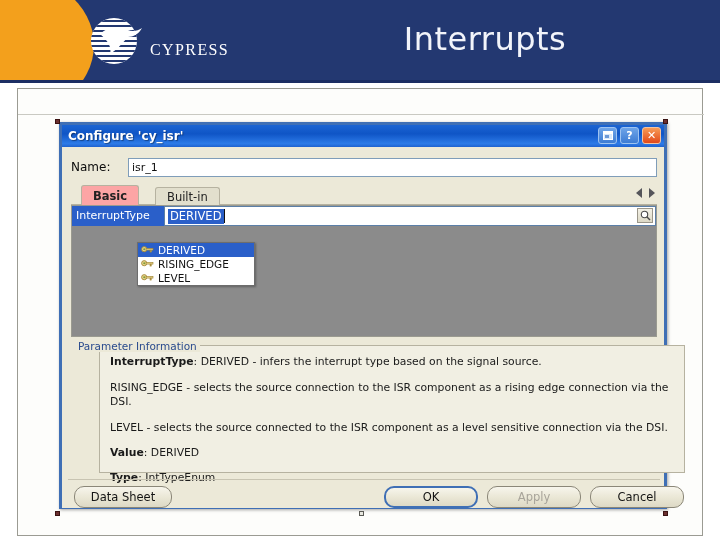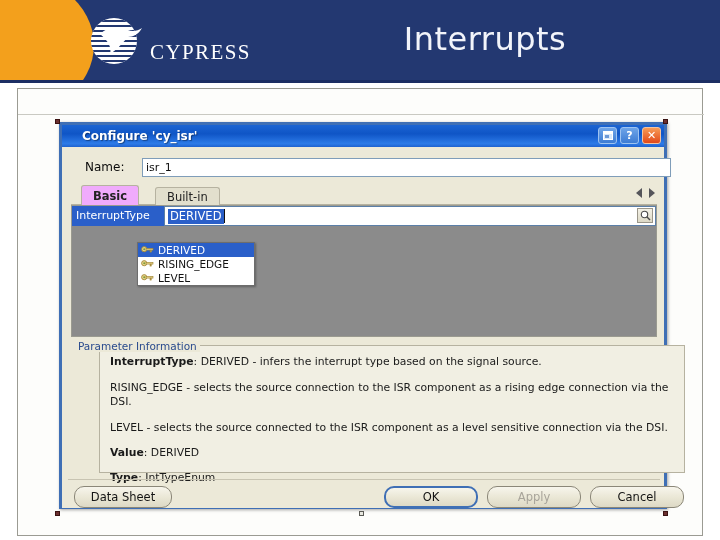--- a/index.html
+++ b/index.html
@@ -53,21 +53,21 @@
     width: 180px; height: 56px;
   }
   .logo-mark {
     position: absolute; left: 0; top: 0;
     width: 58px; height: 54px;
   }
   .logo-word {
     position: absolute; left: 62px; top: 28px;
     color: #ffffff;
     font-family: "Liberation Serif", serif;
-    font-size: 21px;
+    font-size: 16px;
     letter-spacing: 1.4px;
     line-height: 1;
   }
 
   .slide-title {
     position: absolute; left: 300px; top: 20px;
     width: 370px;
     text-align: center;
     color: #f2f4fa;
     font-size: 32px;
@@ -125,21 +125,21 @@
     width: 608px; height: 387px;
     border: 3px solid #3f6fb5;
     background: #ece9d8;
     box-shadow: 1px 1px 3px rgba(0,0,0,.35);
   }
   .titlebar {
     position: relative;
     height: 22px;
     background: linear-gradient(to bottom, #1b64d3 0%, #0f55c6 40%, #2d7be8 85%, #1e62cf 100%);
     display: flex; align-items: center;
-    padding-left: 20px;
+    padding-left: 6px;
   }
   .titlebar-text {
     color: #ffffff;
     font-size: 12px;
     font-weight: bold;
     font-family: "DejaVu Sans", sans-serif;
     text-shadow: 1px 1px 1px rgba(0,0,0,.4);
   }
   .titlebar-buttons {
     position: absolute; right: 3px; top: 2px;
@@ -159,21 +159,21 @@
 
   .dlg-body {
     position: relative;
     height: 361px;
     background: #ece9d8;
     padding: 0;
   }
 
   
   .name-row {
-    position: absolute; left: 23px; top: 10px;
+    position: absolute; left: 9px; top: 10px;
     width: 586px; height: 20px;
     display: flex; align-items: center;
   }
   .name-label {
     width: 57px;
     font-size: 12px; color: #0b0b0b;
     font-family: "DejaVu Sans", sans-serif;
   }
   .name-input {
     flex: 1; height: 19px;
@@ -200,21 +200,21 @@
     font-family: "DejaVu Sans", sans-serif;
     background: #e2dfcd;
     border: 1px solid #b6b2a0;
     border-bottom: none;
     border-radius: 3px 3px 0 0;
     line-height: 17px;
     color: #222;
   }
   .tab.active {
     top: 0px; height: 20px;
-    background: #f0abfc;
+    background: #fca5a5;
     font-weight: bold;
     border-color: #b6b2a0;
     z-index: 3;
     line-height: 19px;
   }
   .tab-basic { left: 10px; }
   .tab-builtin { left: 84px; }
   .tab-navs {
     position: absolute; right: 2px; top: 3px;
     display: flex; gap: 7px; align-items: center;

